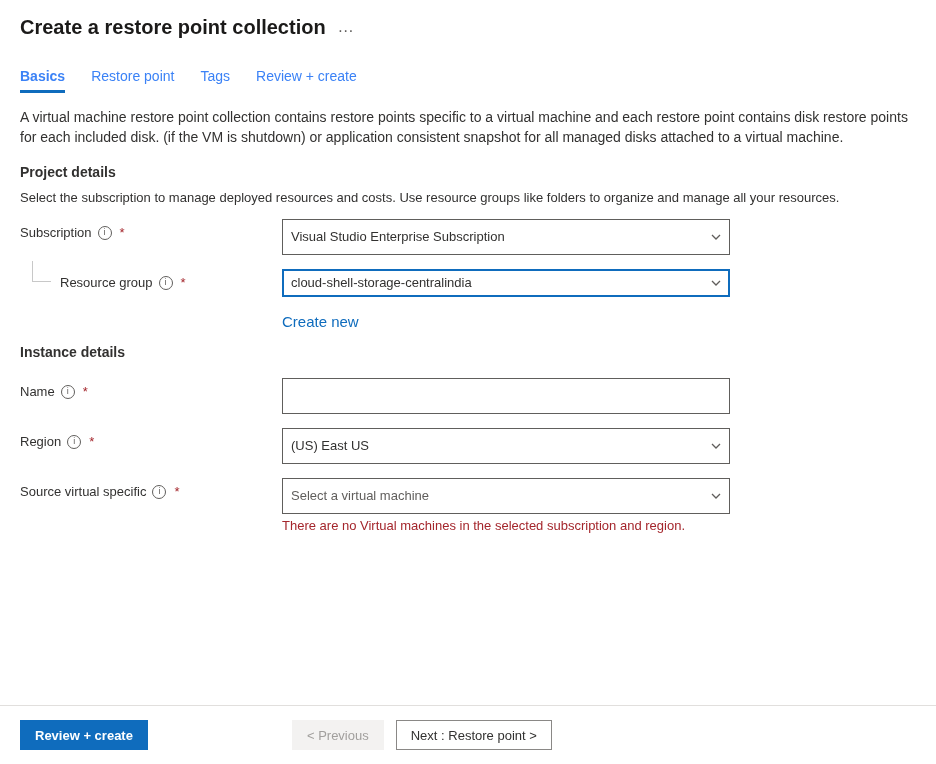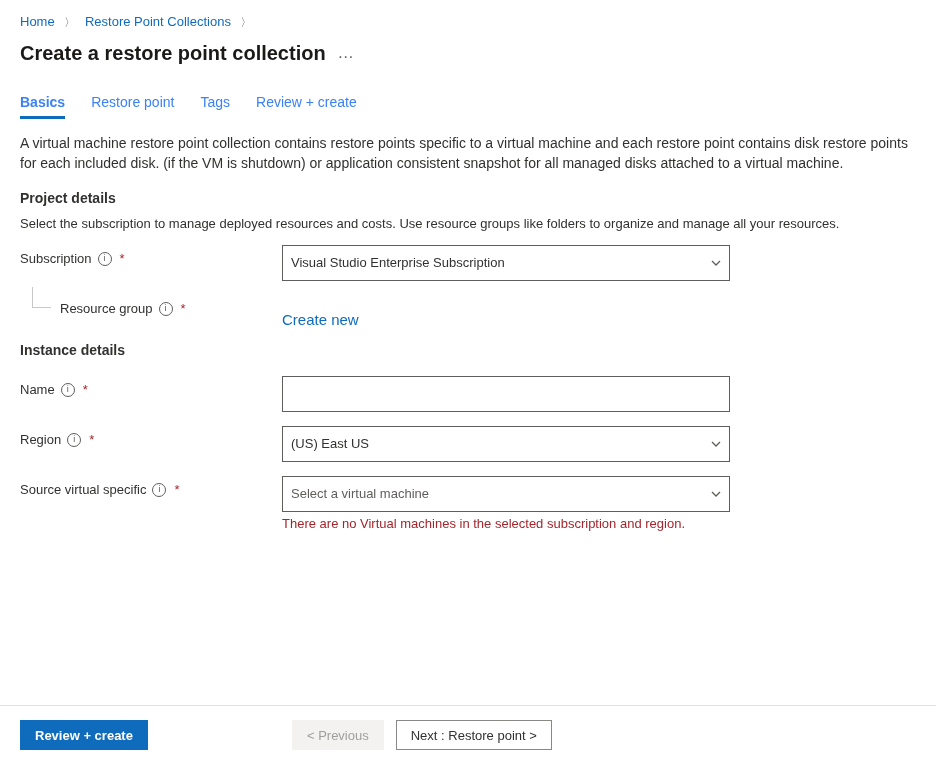--- a/index.html
+++ b/index.html
@@ -73,26 +73,20 @@
   .btn.primary { background:#0f6cbd; color:#fff; font-weight:600;}
   .btn.disabled { background:#f3f2f1; color:#a19f9d; cursor:default;}
   .btn.secondary { background:#fff; color:#323130; border:1px solid #8a8886;}
   .footer-spacer { width:120px; }
 </style>
 </head>
 <body>
 
 <div class="page">
 
-  <div class="breadcrumb">
-    <a>Home</a>
-    <span class="sep">〉</span>
-    <a>Restore Point Collections</a>
-    <span class="sep">〉</span>
-  </div>
 
   <div class="title-row">
     <div class="title">Create a restore point collection</div>
     <div class="ellipsis">···</div>
   </div>
 
   <div class="tabs">
     <div class="tab active">Basics</div>
     <div class="tab">Restore point</div>
     <div class="tab">Tags</div>
@@ -122,20 +116,28 @@
     </div>
   </div>
 
   <div class="row indent">
     <div class="label-wrap">
       <span>Resource group</span>
       <span class="info-icon">i</span>
       <span class="req">*</span>
     </div>
     <div class="field-col">
+      <div class="select focus">
+        <span>cloud-shell-storage-centralindia</span>
+        <span class="chev">
+          <svg width="10" height="6" viewBox="0 0 10 6">
+              <path d="M1 1 L5 5 L9 1" fill="none" stroke="#605e5c" stroke-width="1.3"></path>
+            </svg>
+        </span>
+      </div>
       <span class="link">Create new</span>
     </div>
   </div>
 
   <div class="section-h" style="margin-top:12px">Instance details</div>
 
   <div class="row" style="margin-top:18px">
     <div class="label-wrap">
       <span>Name</span>
       <span class="info-icon">i</span>

